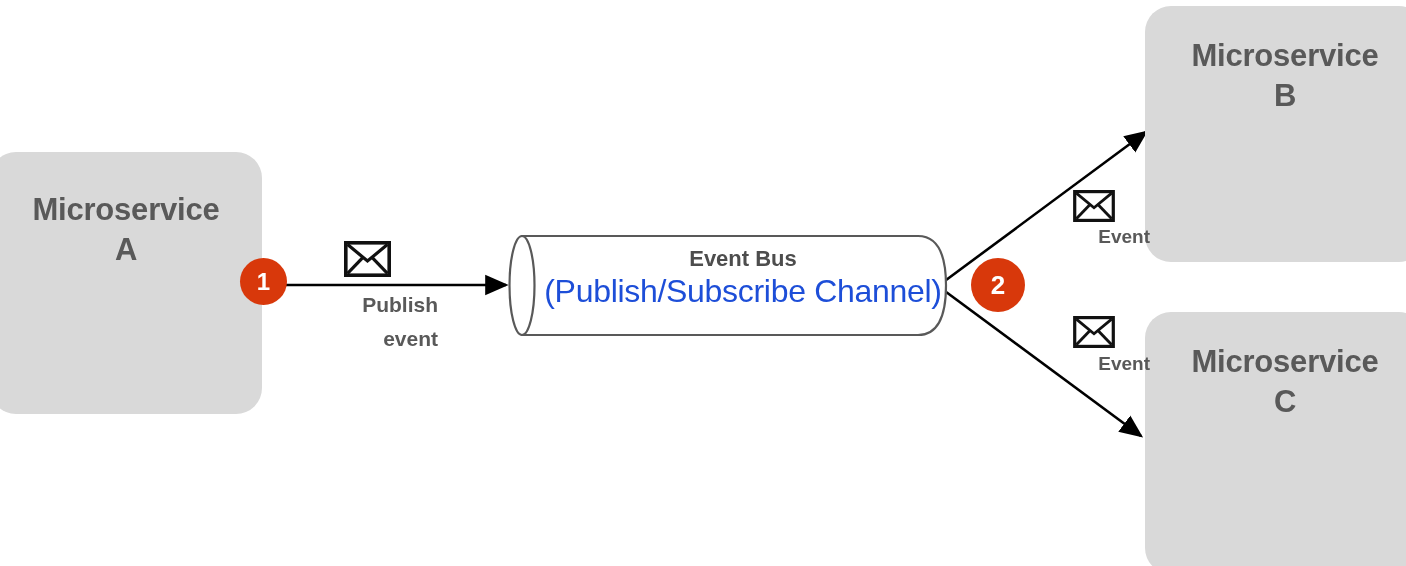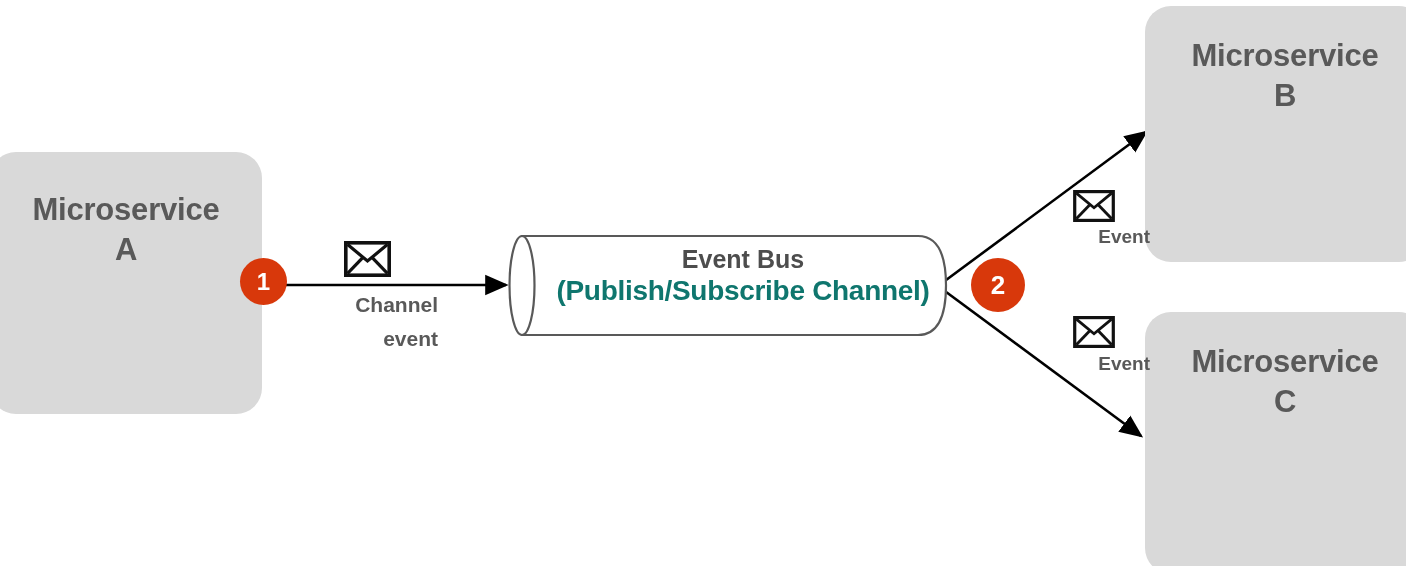--- a/index.html
+++ b/index.html
@@ -78,28 +78,28 @@
   .bus-text {
     position: absolute;
     left: 30px;
     width: 410px;
     text-align: center;
   }
   #bus-title {
     top: 10px;
     color: #4d4d4d;
     font-weight: bold;
-    font-size: 25px;
+    font-size: 22px;
     line-height: 30px;
   }
   #bus-subtitle {
     top: 40px;
-    color: #0f766e;
-    font-weight: bold;
-    font-size: 28px;
+    color: #1d4ed8;
+    font-weight: normal;
+    font-size: 32px;
     line-height: 34px;
     letter-spacing: -0.3px;
   }
 
   
   #connectors {
     position: absolute;
     left: 0;
     top: 0;
     pointer-events: none;
@@ -228,20 +228,20 @@
     <path d="M43.4,32.4 L28.5,16.8" fill="none" stroke="#111111" stroke-width="3.2"></path>
   </svg>
 
   <svg class="envelope" style="left:1073px; top:316px;" width="42" height="32" viewBox="0 0 47 36">
     <rect x="1.8" y="1.8" width="43.4" height="32.4" fill="#ffffff" stroke="#111111" stroke-width="3.6"></rect>
     <path d="M3.6,3.6 L23.5,20 L43.4,3.6" fill="none" stroke="#111111" stroke-width="3.2"></path>
     <path d="M3.6,32.4 L18.5,16.8" fill="none" stroke="#111111" stroke-width="3.2"></path>
     <path d="M43.4,32.4 L28.5,16.8" fill="none" stroke="#111111" stroke-width="3.2"></path>
   </svg>
 
-  <div class="edge-label" id="publish-label">Channel
+  <div class="edge-label" id="publish-label">Publish
 event</div>
 
   <div class="edge-label" id="event-label-b">Event</div>
 
   <div class="edge-label" id="event-label-c">Event</div>
 
 </div>
 
 </body></html>

